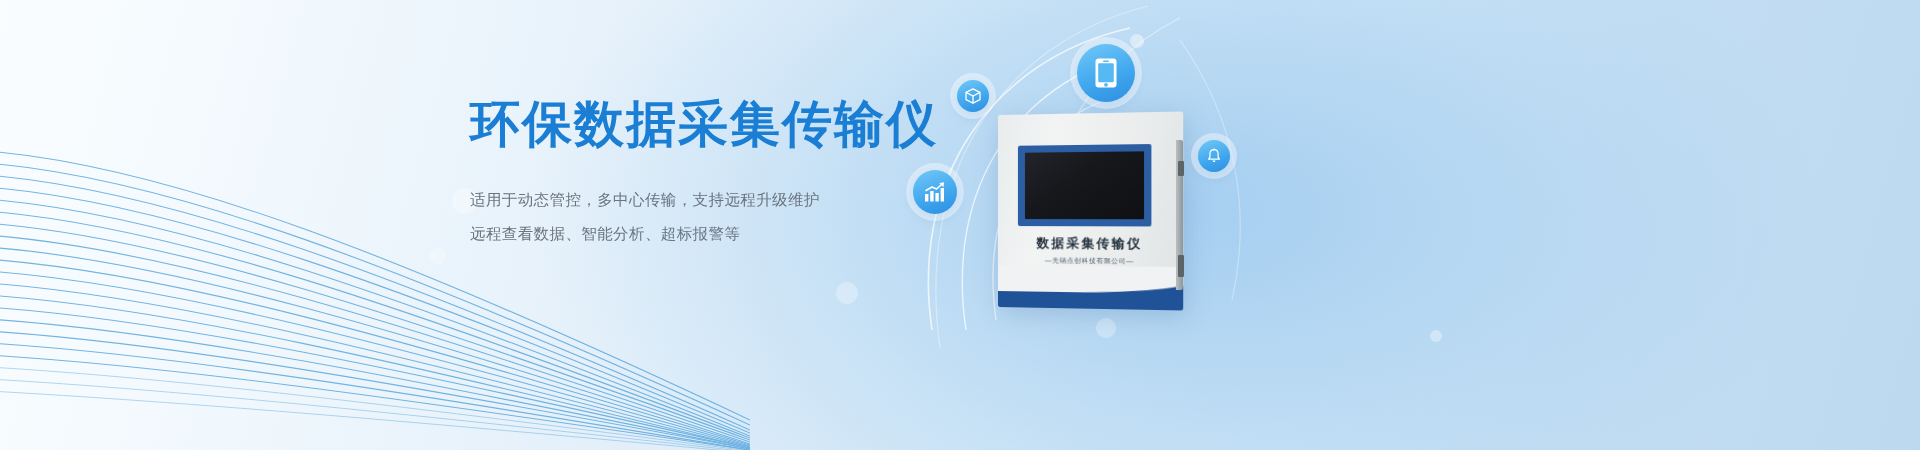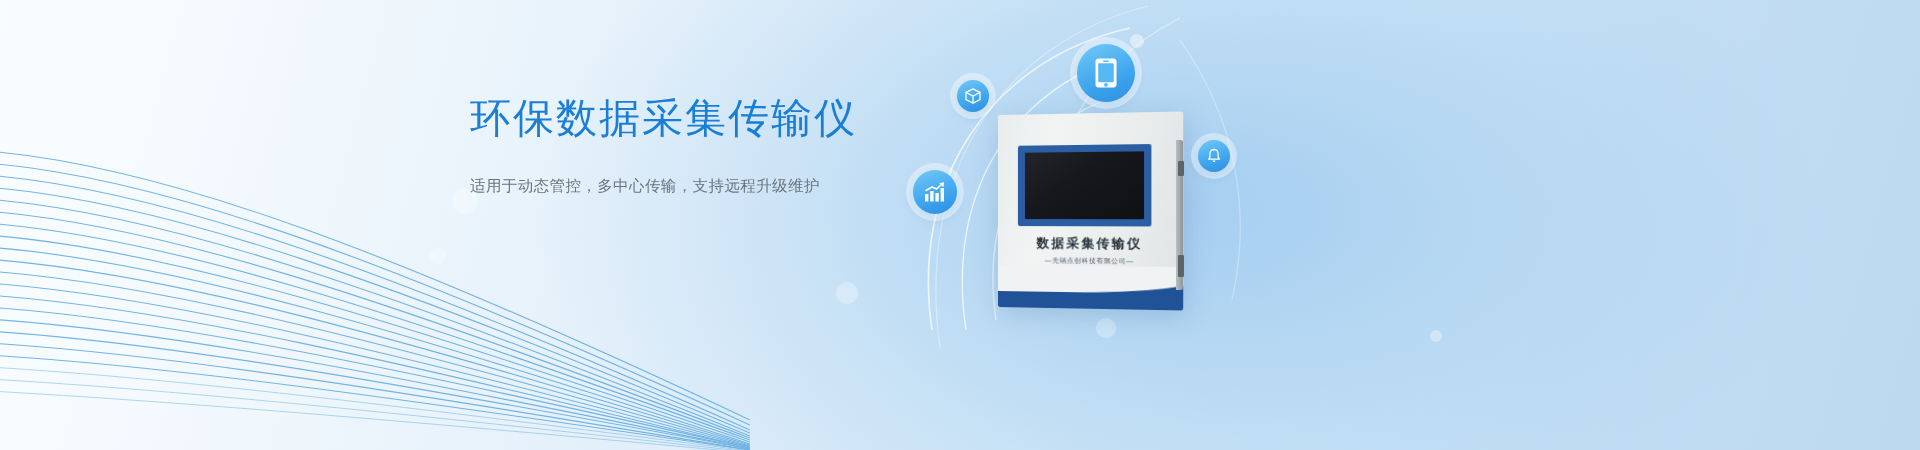--- a/index.html
+++ b/index.html
@@ -21,28 +21,27 @@
   .bk1{left:452px;top:188px;width:26px;height:26px;}
   .bk2{left:430px;top:248px;width:16px;height:16px;background:rgba(255,255,255,0.28);}
   .bk3{left:836px;top:282px;width:22px;height:22px;background:rgba(255,255,255,0.30);}
   .bk4{left:1130px;top:34px;width:14px;height:14px;background:rgba(255,255,255,0.45);}
   .bk5{left:1096px;top:318px;width:20px;height:20px;background:rgba(255,255,255,0.30);}
   .bk6{left:1430px;top:330px;width:12px;height:12px;background:rgba(255,255,255,0.35);}
 
   
   .copy{position:absolute;left:470px;top:92px;width:470px;}
   .title{
-    font-size:41px;line-height:1.28;color:#1a7fd4;letter-spacing:2px;
-    font-weight:400;margin:0 0 0 0;white-space:nowrap;
+    font-size:50px;line-height:1.28;color:#1a7fd4;letter-spacing:2px;
+    font-weight:700;margin:0 0 0 0;white-space:nowrap;
   }
   .sublist{margin:27px 0 0 0;padding:0;list-style:none;}
   .sublist li{
     font-size:15.5px;line-height:2.18;color:#6a7480;letter-spacing:0.4px;
     white-space:nowrap;
-    font-family:Liberation Mono, monospace;
   }
 
   
   .visual{position:absolute;left:880px;top:0;width:680px;height:450px;}
   .orbits{position:absolute;left:0;top:0;width:680px;height:450px;}
 
   
   .device{
     position:absolute;left:118px;top:115px;width:180px;height:192px;
     filter:drop-shadow(2px 6px 12px rgba(60,100,150,0.22));
@@ -144,20 +143,21 @@
   <div class="bokeh bk2"></div>
   <div class="bokeh bk3"></div>
   <div class="bokeh bk4"></div>
   <div class="bokeh bk5"></div>
   <div class="bokeh bk6"></div>
 
   <div class="copy">
     <h1 class="title">环保数据采集传输仪</h1>
     <ul class="sublist">
       <li>适用于动态管控，多中心传输，支持远程升级维护</li>
+      <li>远程查看数据、智能分析、超标报警等</li>
     </ul>
   </div>
 
   <div class="visual">
 
     <svg class="orbits" viewBox="0 0 680 450" fill="none" aria-hidden="true">
       <g stroke="#ffffff" fill="none" opacity="0.72">
         <path d="M250 28 C 110 60, 30 180, 52 330" stroke-width="1.6"></path>
         <path d="M268 6  C 118 44, 36 176, 60 348" stroke-width="1.2" opacity="0.5"></path>
         <path d="M244 56 C 128 92, 66 196, 86 330" stroke-width="1.4"></path>

